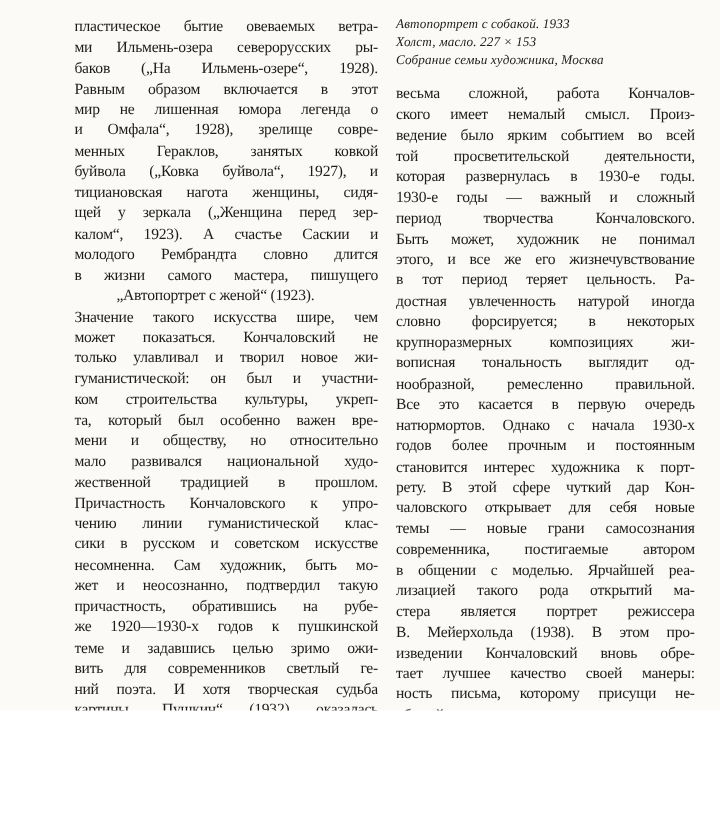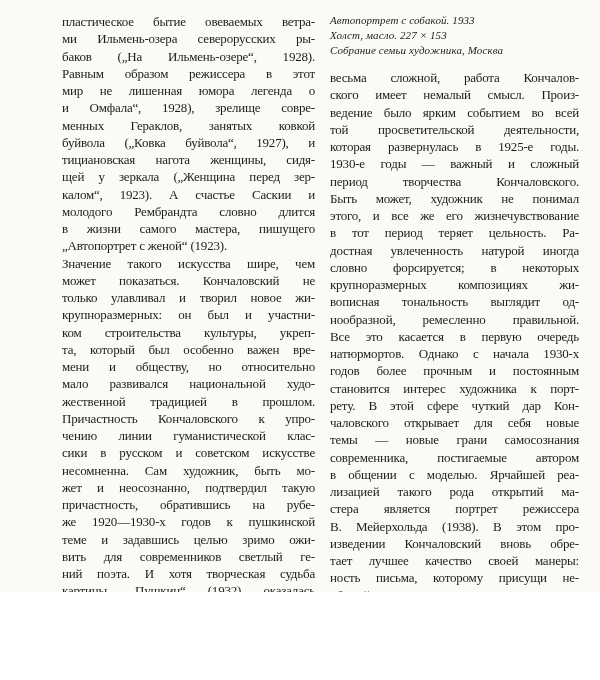--- a/index.html
+++ b/index.html
@@ -28,53 +28,54 @@
     line-height: 17.25px;
     letter-spacing: -0.2px;
     text-align: justify;
     text-align-last: justify;
     overflow: hidden;
     white-space: normal;
   }
   .tline.flush {
     text-align: left;
     text-align-last: left;
+    margin-left: 35px;
   }
   .page-number {
     position: absolute;
     left: 20px;
     top: 631px;
     font-size: 13px;
     letter-spacing: 0.5px;
   }
 </style>
 </head>
 <body>
 
 <div class="page">
 
   <div class="col col-left" id="left-col">
       <div class="tline">пластическое бытие овеваемых ветра-</div>
       <div class="tline">ми Ильмень-озера северорусских ры-</div>
       <div class="tline">баков („На Ильмень-озере“, 1928).</div>
-      <div class="tline">Равным образом режиссера в этот</div>
+      <div class="tline">Равным образом включается в этот</div>
       <div class="tline">мир не лишенная юмора легенда о</div>
       <div class="tline">и Омфала“, 1928), зрелище совре-</div>
       <div class="tline">менных Гераклов, занятых ковкой</div>
       <div class="tline">буйвола („Ковка буйвола“, 1927), и</div>
       <div class="tline">тициановская нагота женщины, сидя-</div>
       <div class="tline">щей у зеркала („Женщина перед зер-</div>
       <div class="tline">калом“, 1923). А счастье Саскии и</div>
       <div class="tline">молодого Рембрандта словно длится</div>
       <div class="tline">в жизни самого мастера, пишущего</div>
       <div class="tline flush">„Автопортрет с женой“ (1923).</div>
       <div class="tline">Значение такого искусства шире, чем</div>
       <div class="tline">может показаться. Кончаловский не</div>
       <div class="tline">только улавливал и творил новое жи-</div>
-      <div class="tline">крупноразмерных: он был и участни-</div>
+      <div class="tline">гуманистической: он был и участни-</div>
       <div class="tline">ком строительства культуры, укреп-</div>
       <div class="tline">та, который был особенно важен вре-</div>
       <div class="tline">мени и обществу, но относительно</div>
       <div class="tline">мало развивался национальной худо-</div>
       <div class="tline">жественной традицией в прошлом.</div>
       <div class="tline">Причастность Кончаловского к упро-</div>
       <div class="tline">чению линии гуманистической клас-</div>
       <div class="tline">сики в русском и советском искусстве</div>
       <div class="tline">несомненна. Сам художник, быть мо-</div>
       <div class="tline">жет и неосознанно, подтвердил такую</div>
@@ -90,21 +91,21 @@
     <div class="caption" id="caption">
         <div class="cap-line">Автопортрет с собакой. 1933</div>
         <div class="cap-line">Холст, масло. 227 × 153</div>
         <div class="cap-line">Собрание семьи художника, Москва</div>
       </div>
     <div id="right-col">
         <div class="tline">весьма сложной, работа Кончалов-</div>
         <div class="tline">ского имеет немалый смысл. Произ-</div>
         <div class="tline">ведение было ярким событием во всей</div>
         <div class="tline">той просветительской деятельности,</div>
-        <div class="tline">которая развернулась в 1925-е годы.</div>
+        <div class="tline">которая развернулась в 1930-е годы.</div>
         <div class="tline">1930-е годы — важный и сложный</div>
         <div class="tline">период творчества Кончаловского.</div>
         <div class="tline">Быть может, художник не понимал</div>
         <div class="tline">этого, и все же его жизнечувствование</div>
         <div class="tline">в тот период теряет цельность. Ра-</div>
         <div class="tline">достная увлеченность натурой иногда</div>
         <div class="tline">словно форсируется; в некоторых</div>
         <div class="tline">крупноразмерных композициях жи-</div>
         <div class="tline">вописная тональность выглядит од-</div>
         <div class="tline">нообразной, ремесленно правильной.</div>

